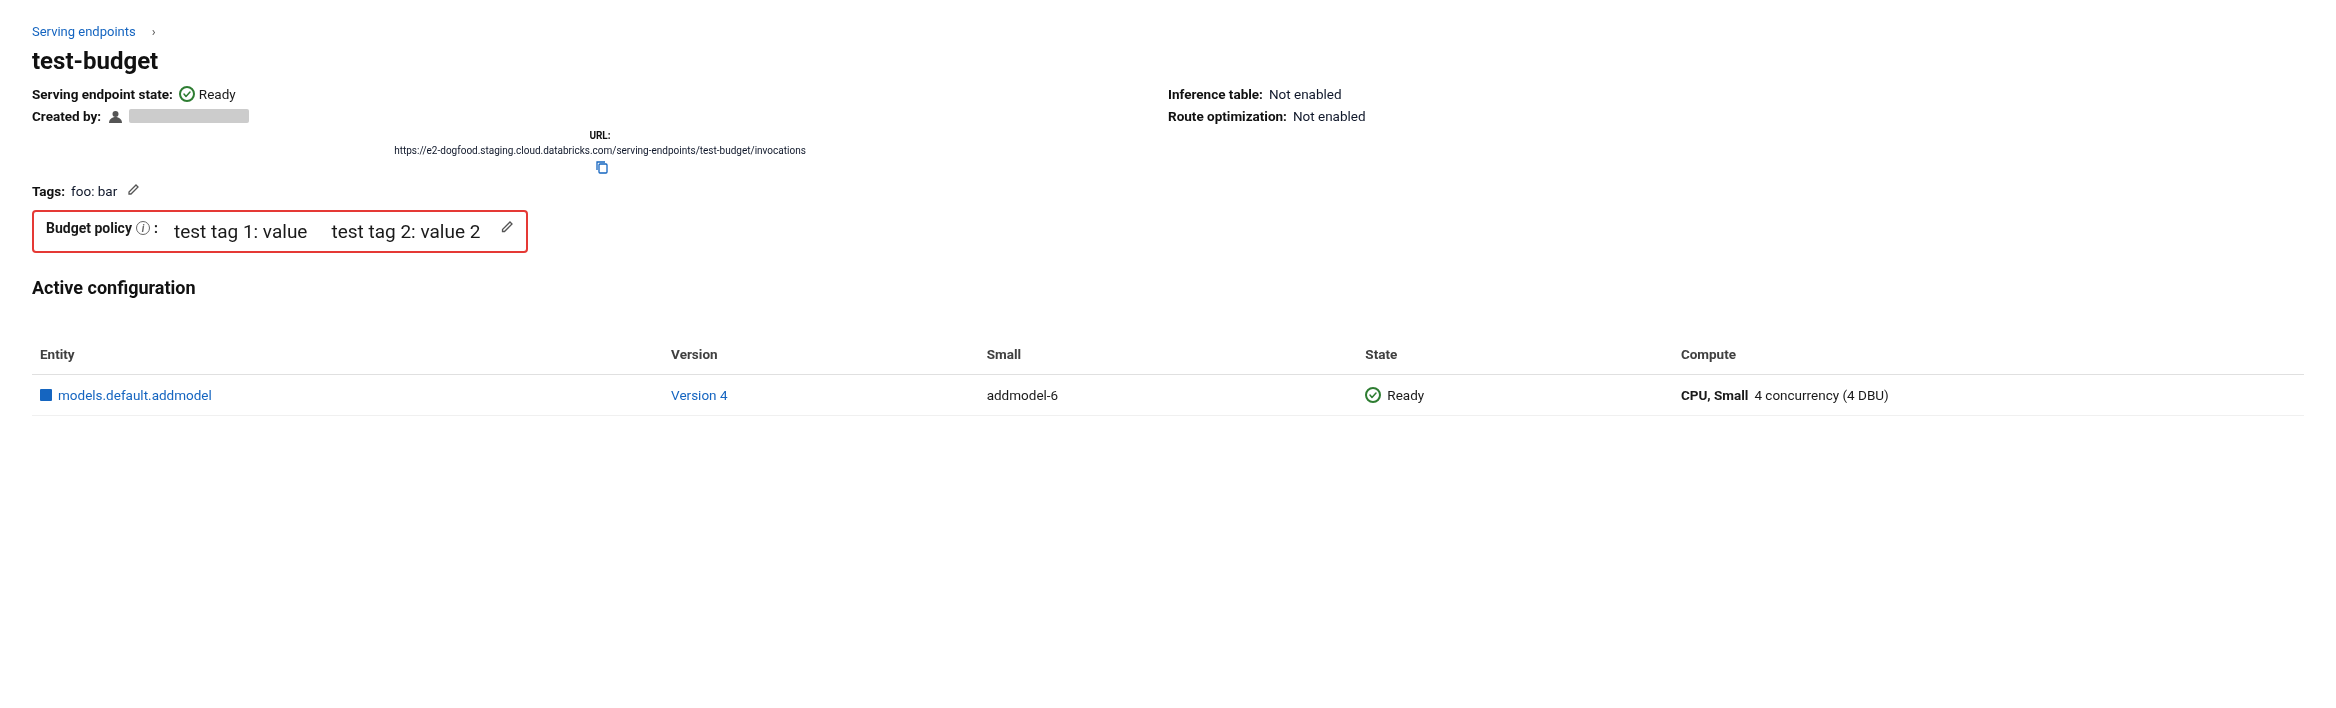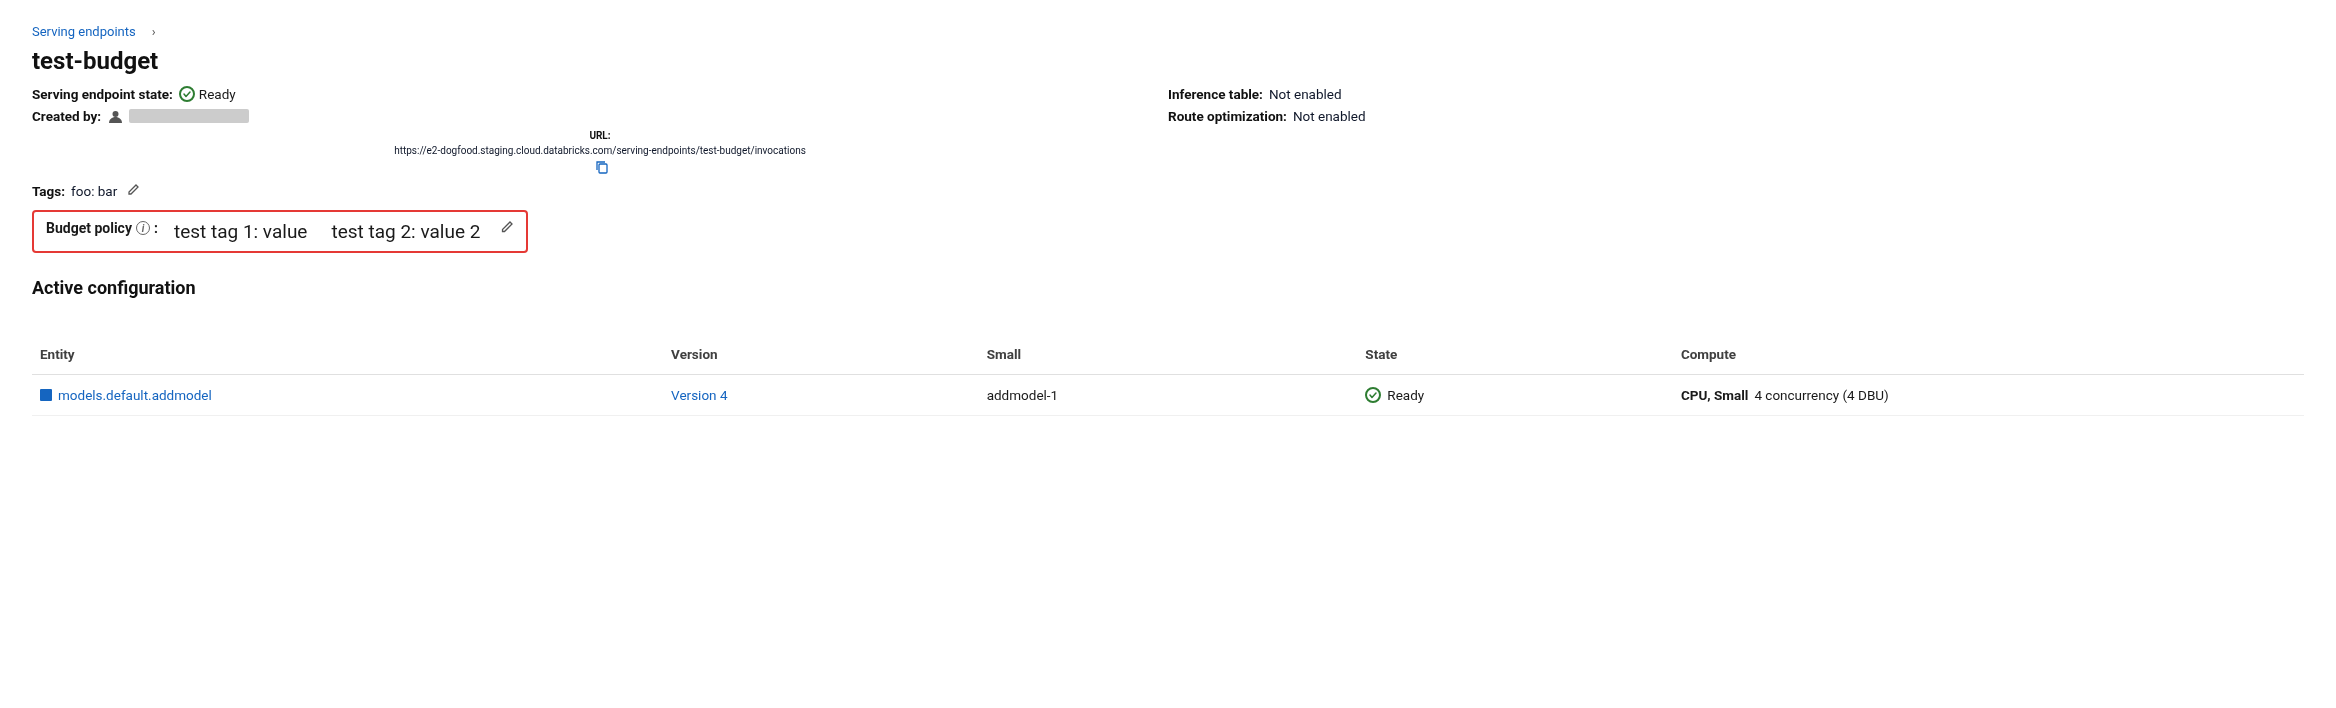--- a/index.html
+++ b/index.html
@@ -322,21 +322,21 @@
 
       <div class="table-cell">
         <span class="entity-icon"></span>
         <a class="entity-link">models.default.addmodel</a>
       </div>
 
       <div class="table-cell">
         <a class="version-link">Version 4</a>
       </div>
 
-      <div class="table-cell">addmodel-1</div>
+      <div class="table-cell">addmodel-6</div>
 
       <div class="table-cell">
         <span class="status-icon">
           <svg width="10" height="10" viewBox="0 0 10 10">
             <polyline points="2,5 4,7.5 8,3" stroke="#2e7d32" stroke-width="1.5" fill="none" stroke-linecap="round" stroke-linejoin="round"></polyline>
           </svg>
         </span>
         <span>Ready</span>
       </div>
 

